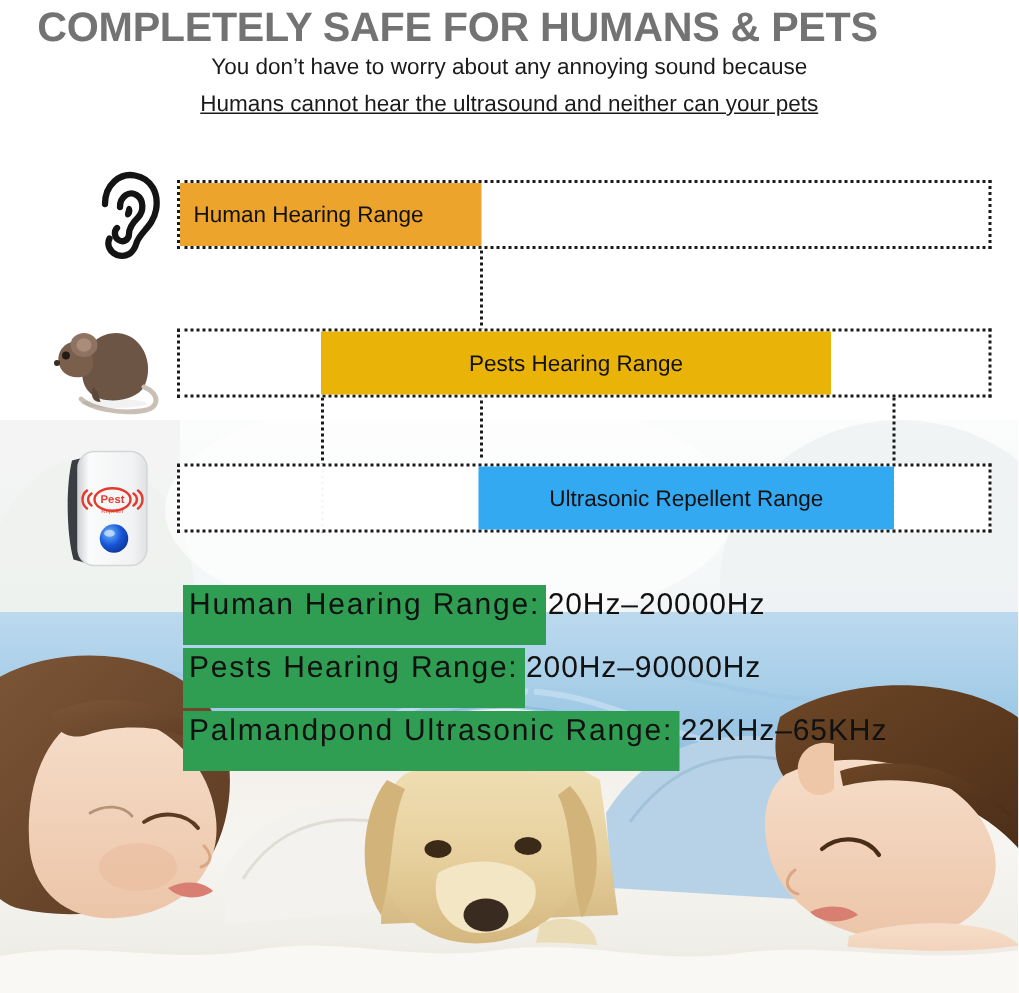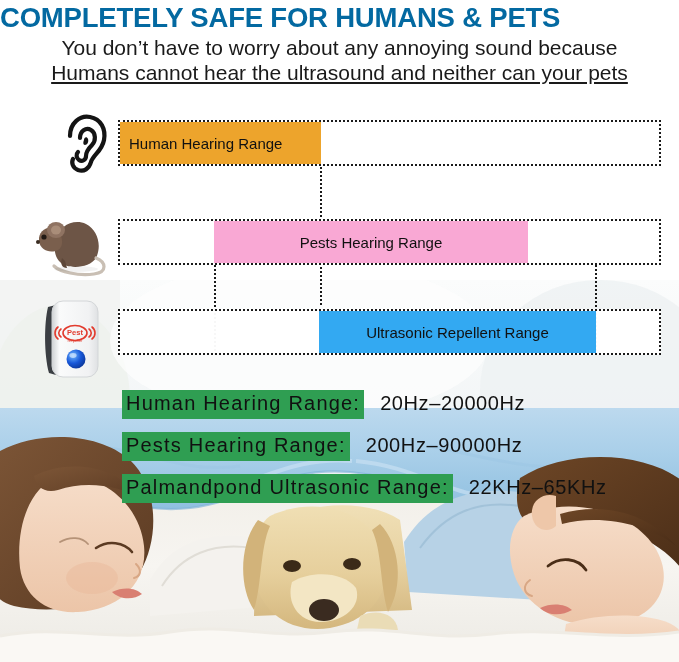--- a/index.html
+++ b/index.html
@@ -28,33 +28,33 @@
     overflow: hidden;
   }
   .photo-scene svg { display: block; }
 
   
   .headline {
     position: absolute;
     left: 0;
     top: 2px;
     width: 610px;
-    text-align: left;
+    text-align: center;
     font-size: 27.5px;
     font-weight: bold;
     letter-spacing: -0.2px;
-    color: #0369a1;
+    color: #737373;
     white-space: nowrap;
   }
   .subline {
     position: absolute;
     left: 0;
     width: 679px;
     text-align: center;
-    font-size: 21px;
+    font-size: 15px;
     color: #1a1a1a;
     white-space: nowrap;
   }
   .subline.l1 { top: 36px; }
   .subline.l2 { top: 61px; text-decoration: underline; }
 
   
   .chart {
     position: absolute;
     left: 0;
@@ -89,22 +89,22 @@
   }
   .bar.human {
     left: 0px;
     width: 201px;
     background: #eda42c;
     justify-content: flex-start;
     padding-left: 9px;
   }
   .bar.pests {
     left: 94px;
-    width: 314px;
-    background: #f9a8d4;
+    width: 340px;
+    background: #eab308;
   }
   .bar.ultra {
     left: 199px;
     width: 277px;
     background: #33a9f2;
   }
 
   
   .vline {
     position: absolute;
@@ -154,26 +154,26 @@
     font-size: 20px;
     color: #111111;
     letter-spacing: 0.2px;
   }
   .legend-row.g1 { top: 392px; }
   .legend-row.g2 { top: 434px; }
   .legend-row.g3 { top: 476px; }
   .legend-label {
     background: #2f9e52;
     color: #111111;
-    padding: 2px 4px 5px 4px;
+    padding: 2px 4px 16px 4px;
     letter-spacing: 1.2px;
   }
   .legend-value {
     color: #111111;
-    padding-left: 16px;
+    padding-left: 1px;
     letter-spacing: 0.6px;
   }
 </style>
 </head>
 <body>
 
 <div id="page">
 
   <div class="photo-scene">
     <svg width="679" height="382" viewBox="0 0 679 382" xmlns="http://www.w3.org/2000/svg">

